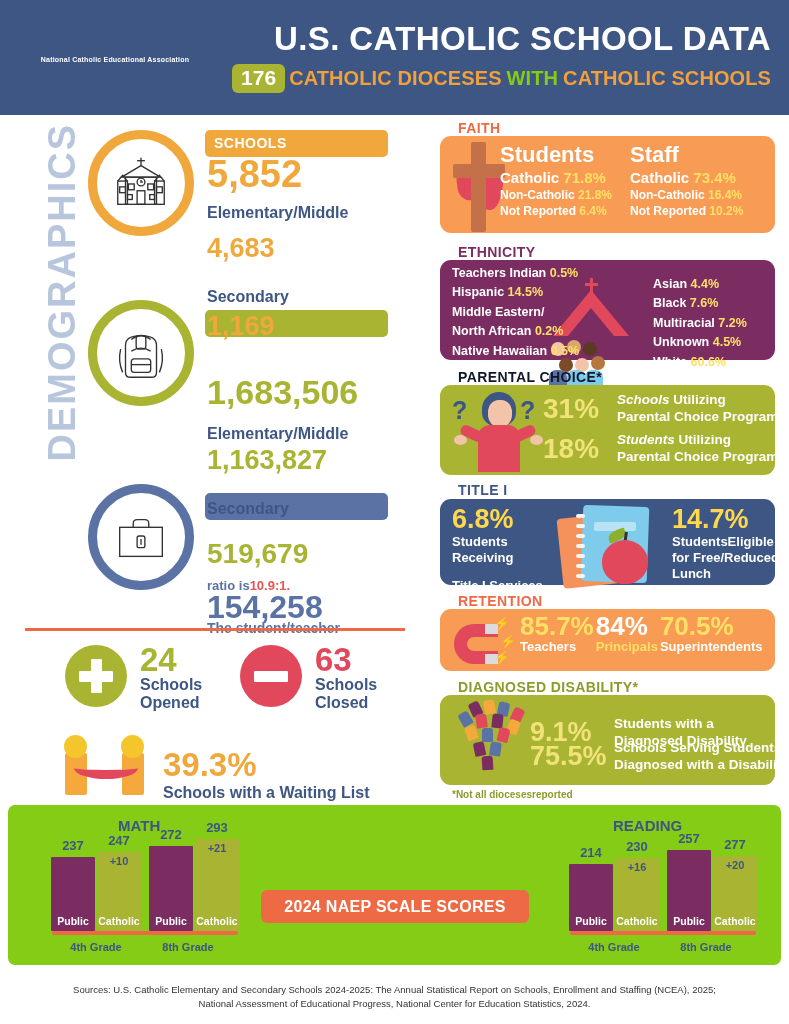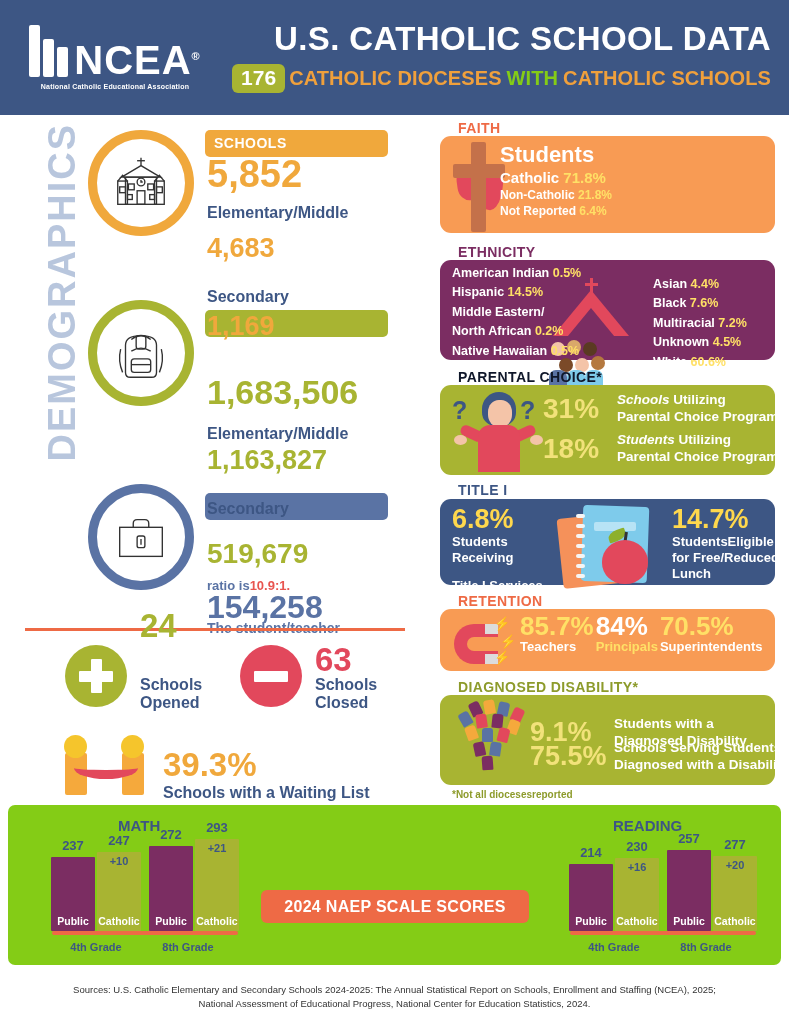--- a/index.html
+++ b/index.html
@@ -87,21 +87,21 @@
 
   
   .circ-icon { position:absolute; border-radius:50%; display:flex; align-items:center; justify-content:center; }
   .circ-plus { left:65px; top:645px; width:62px; height:62px; background:#a8b432; }
   .circ-minus{ left:240px; top:645px; width:62px; height:62px; background:#e2485c; }
   .plus-h { position:absolute; width:34px; height:11px; background:#fff; border-radius:1px; }
   .plus-v { position:absolute; width:11px; height:34px; background:#fff; border-radius:1px; }
   .minus-h{ position:absolute; width:34px; height:11px; background:#fff; border-radius:1px; }
 
   .oc-num { position:absolute; font-size:33px; font-weight:bold; line-height:1; }
-  .oc-24 { left:140px; top:609px; color:#a8b432; }
+  .oc-24 { left:140px; top:643px; color:#a8b432; }
   .oc-63 { left:315px; top:643px; color:#e2485c; }
   .oc-lbl { position:absolute; font-size:16px; font-weight:bold; color:#3d5684; line-height:1.15; }
   .ocl-open  { left:140px; top:676px; }
   .ocl-closed{ left:315px; top:676px; }
 
   .wait-num { position:absolute; left:163px; top:748px; font-size:33px; font-weight:bold; color:#f0a83c; line-height:1;}
   .wait-lbl { position:absolute; left:163px; top:784px; font-size:16px; font-weight:bold; color:#3d5684;}
 
   
   .wl { position:absolute; left:60px; top:735px; width:95px; height:60px; }
@@ -276,30 +276,20 @@
   
   .ico { width:62px; height:62px; position:relative; }
 </style>
 </head>
 <body>
 
 <div class="page">
 
   <div class="header">
     <div class="logo-wrap">
-      <div class="logo-row">
-        <div class="logo-bars">
-          <div class="bar-a"></div>
-            <div class="bar-b"></div>
-            <div class="bar-c"></div>
-        </div>
-        <div class="logo-text">
-          <span>NCEA</span><span class="logo-reg">®</span>
-        </div>
-      </div>
       <div class="logo-sub">National Catholic Educational Association</div>
     </div>
     <div class="header-right">
       <div class="hdr-title">U.S. CATHOLIC SCHOOL DATA</div>
       <div class="hdr-sub-row">
         <span class="badge-176">176</span>
         <span class="hdr-sub c-orange">CATHOLIC DIOCESES</span>
         <span class="hdr-sub c-white" style="margin-left:5px;">WITH</span>
         <span class="hdr-sub c-orange" style="margin-left:5px;">CATHOLIC SCHOOLS</span>
       </div>
@@ -417,20 +407,32 @@
     <div class="fc-r1">
       <span>Catholic</span> <span class="yv">71.8%</span>
     </div>
     <div class="fc-r">
       <span>Non-Catholic</span> <span class="yv">21.8%</span>
     </div>
     <div class="fc-r">
       <span>Not Reported</span> <span class="yv">6.4%</span>
     </div>
   </div>
+  <div class="faith-col fc-staff">
+    <div class="fc-h">Staff</div>
+    <div class="fc-r1">
+      <span>Catholic</span> <span class="yv">73.4%</span>
+    </div>
+    <div class="fc-r">
+      <span>Non-Catholic</span> <span class="yv">16.4%</span>
+    </div>
+    <div class="fc-r">
+      <span>Not Reported</span> <span class="yv">10.2%</span>
+    </div>
+  </div>
 
   <div class="panel-title t-eth">ETHNICITY</div>
   <div class="panel p-eth"></div>
   <div class="eth-church">
     <div class="church-cross-v"></div>
       <div class="church-cross-h"></div>
     <div class="church-roof"></div>
       <div class="church-roof-in"></div>
     <div class="ppl" style="left:6px;">
       <span class="ppl-head" style="left:0px;  top:-12px; background:#f4c4a8;"></span>
@@ -438,21 +440,21 @@
       <span class="ppl-head" style="left:32px; top:-12px; background:#5a3a22;"></span>
       <span class="ppl-head" style="left:8px;  top:4px;   background:#7b4a28;"></span>
       <span class="ppl-head" style="left:24px; top:4px;   background:#f4c4a8;"></span>
       <span class="ppl-head" style="left:40px; top:2px;   background:#b5793f;"></span>
       <span class="ppl-body" style="left:-2px; top:16px;  background:#5a73a4;"></span>
       <span class="ppl-body" style="left:16px; top:16px;  background:#7ecbeb;"></span>
       <span class="ppl-body" style="left:34px; top:16px;  background:#7ecbeb;"></span>
     </div>
   </div>
   <div class="eth-col eth-left">
-    <div><span>American Indian</span> <span class="yv">0.5%</span></div>
+    <div><span>Teachers Indian</span> <span class="yv">0.5%</span></div>
     <div><span>Hispanic</span> <span class="yv">14.5%</span></div>
     <div><span>Middle Eastern/</span></div>
     <div><span> North African</span> <span class="yv">0.2%</span></div>
     <div><span>Native Hawaiian</span> <span class="yv">0.5%</span></div>
   </div>
   <div class="eth-col eth-right">
     <div><span>Asian</span> <span class="yv">4.4%</span></div>
     <div><span>Black</span> <span class="yv">7.6%</span></div>
     <div><span>Multiracial</span> <span class="yv">7.2%</span></div>
     <div><span>Unknown</span> <span class="yv">4.5%</span></div>

